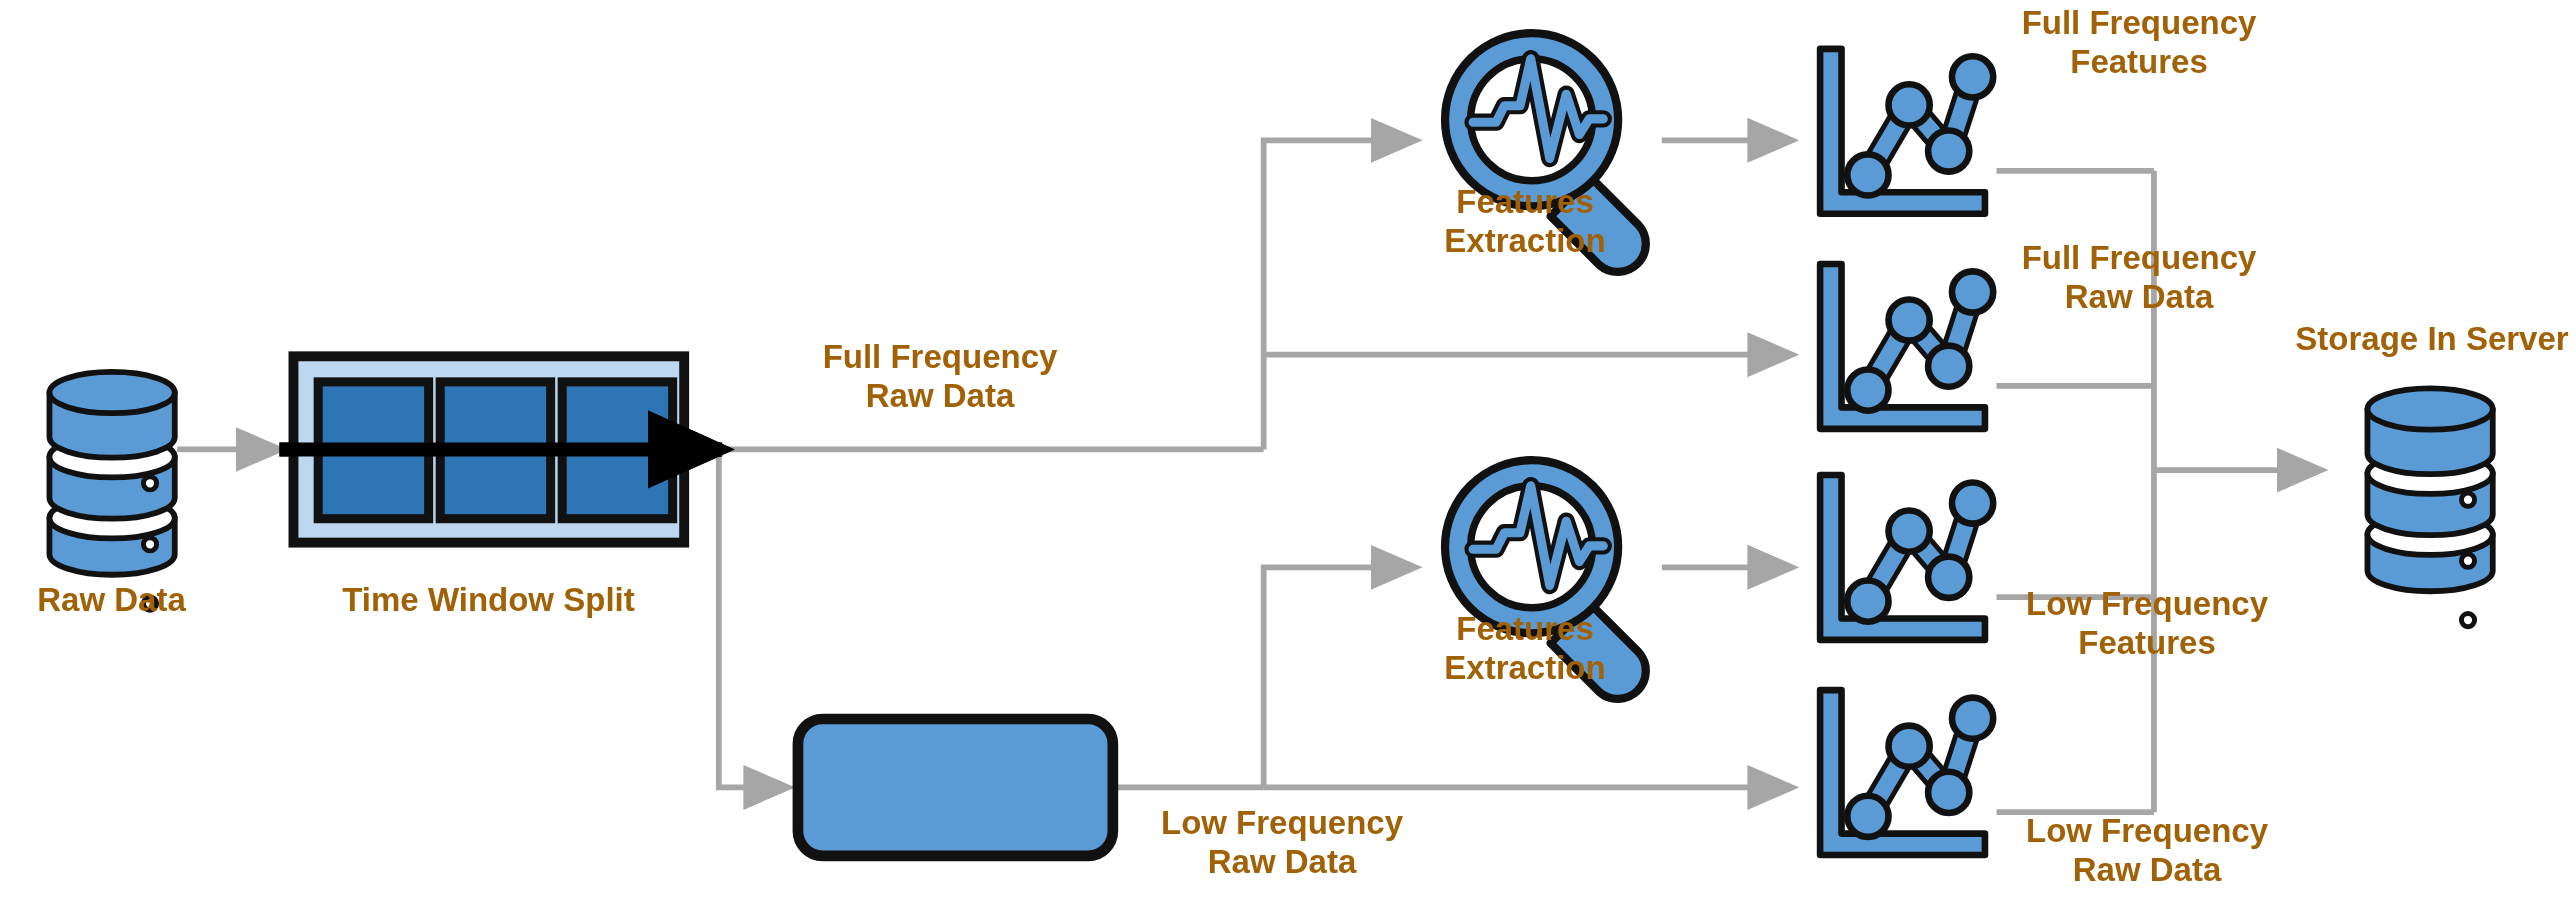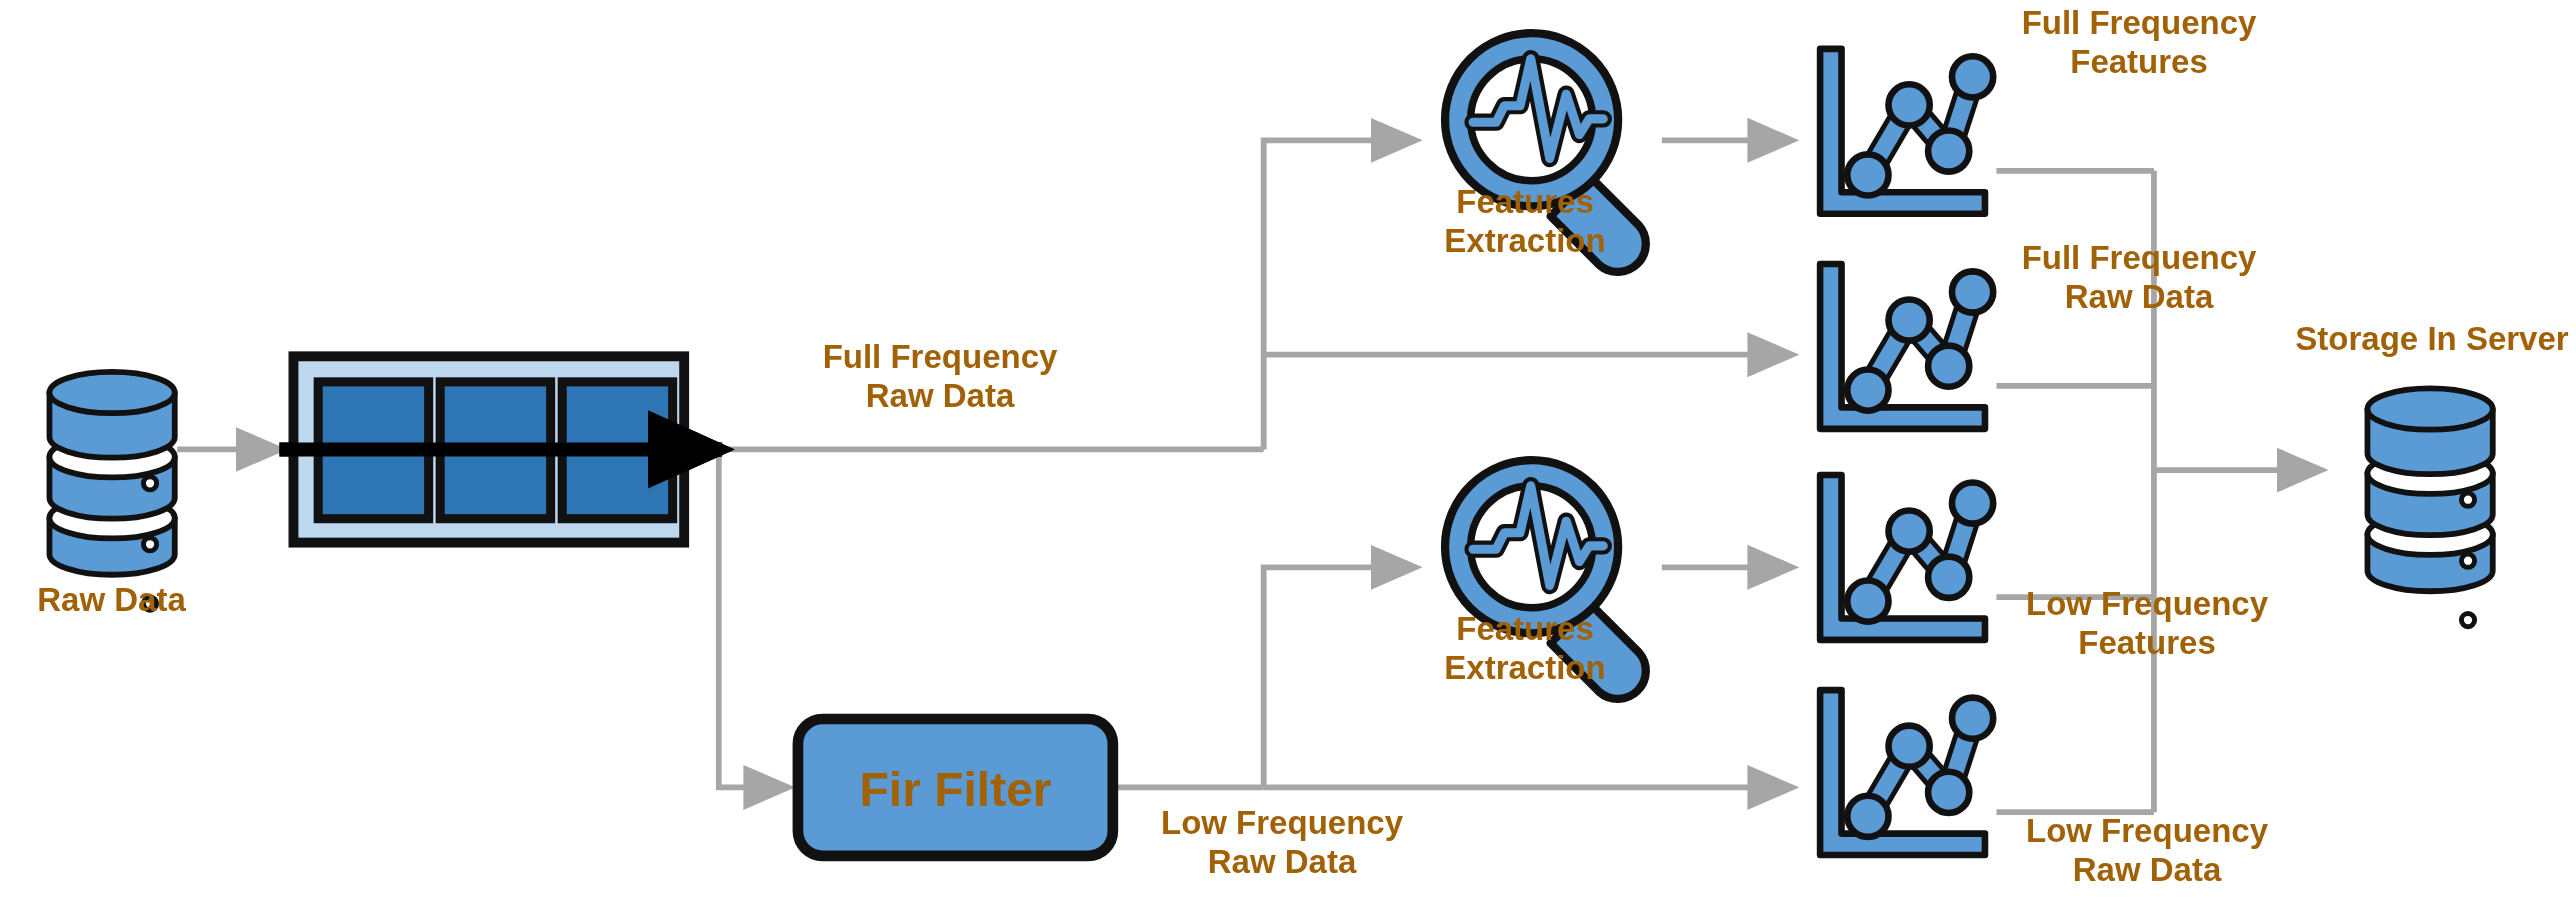--- a/index.html
+++ b/index.html
@@ -144,22 +144,22 @@
       <path d="M6,44 L6,98 a76,25 0 0 0 152,0 L158,44 z" fill="#5B9BD5"></path>
       <ellipse cx="82" cy="44" rx="76" ry="25" fill="#5B9BD5"></ellipse>
       <circle cx="128" cy="154" r="8" fill="#ffffff" stroke-width="6"></circle>
       <circle cx="128" cy="228" r="8" fill="#ffffff" stroke-width="6"></circle>
       <circle cx="128" cy="300" r="8" fill="#ffffff" stroke-width="6"></circle>
     </g>
   </svg>
 
   <div class="lbl lbl-node" style="left:-16.5px;top:581px;width:256px;">Raw Data</div>
 
+  <div class="lbl lbl-node" style="left:307px;top:581px;width:363px;">Time Window Split</div>
 
-  <div class="lbl lbl-fir" style="left:798px;top:762px;width:315px;">Fir Filter</div>
 
   <div class="lbl lbl-node" style="left:1385px;top:183px;width:280px;">Features
 Extraction</div>
 
   <div class="lbl lbl-node" style="left:1385px;top:610px;width:280px;">Features
 Extraction</div>
 
   <div class="lbl lbl-edge" style="left:767px;top:338px;width:346px;">Full Frequency
 Raw Data</div>
 

